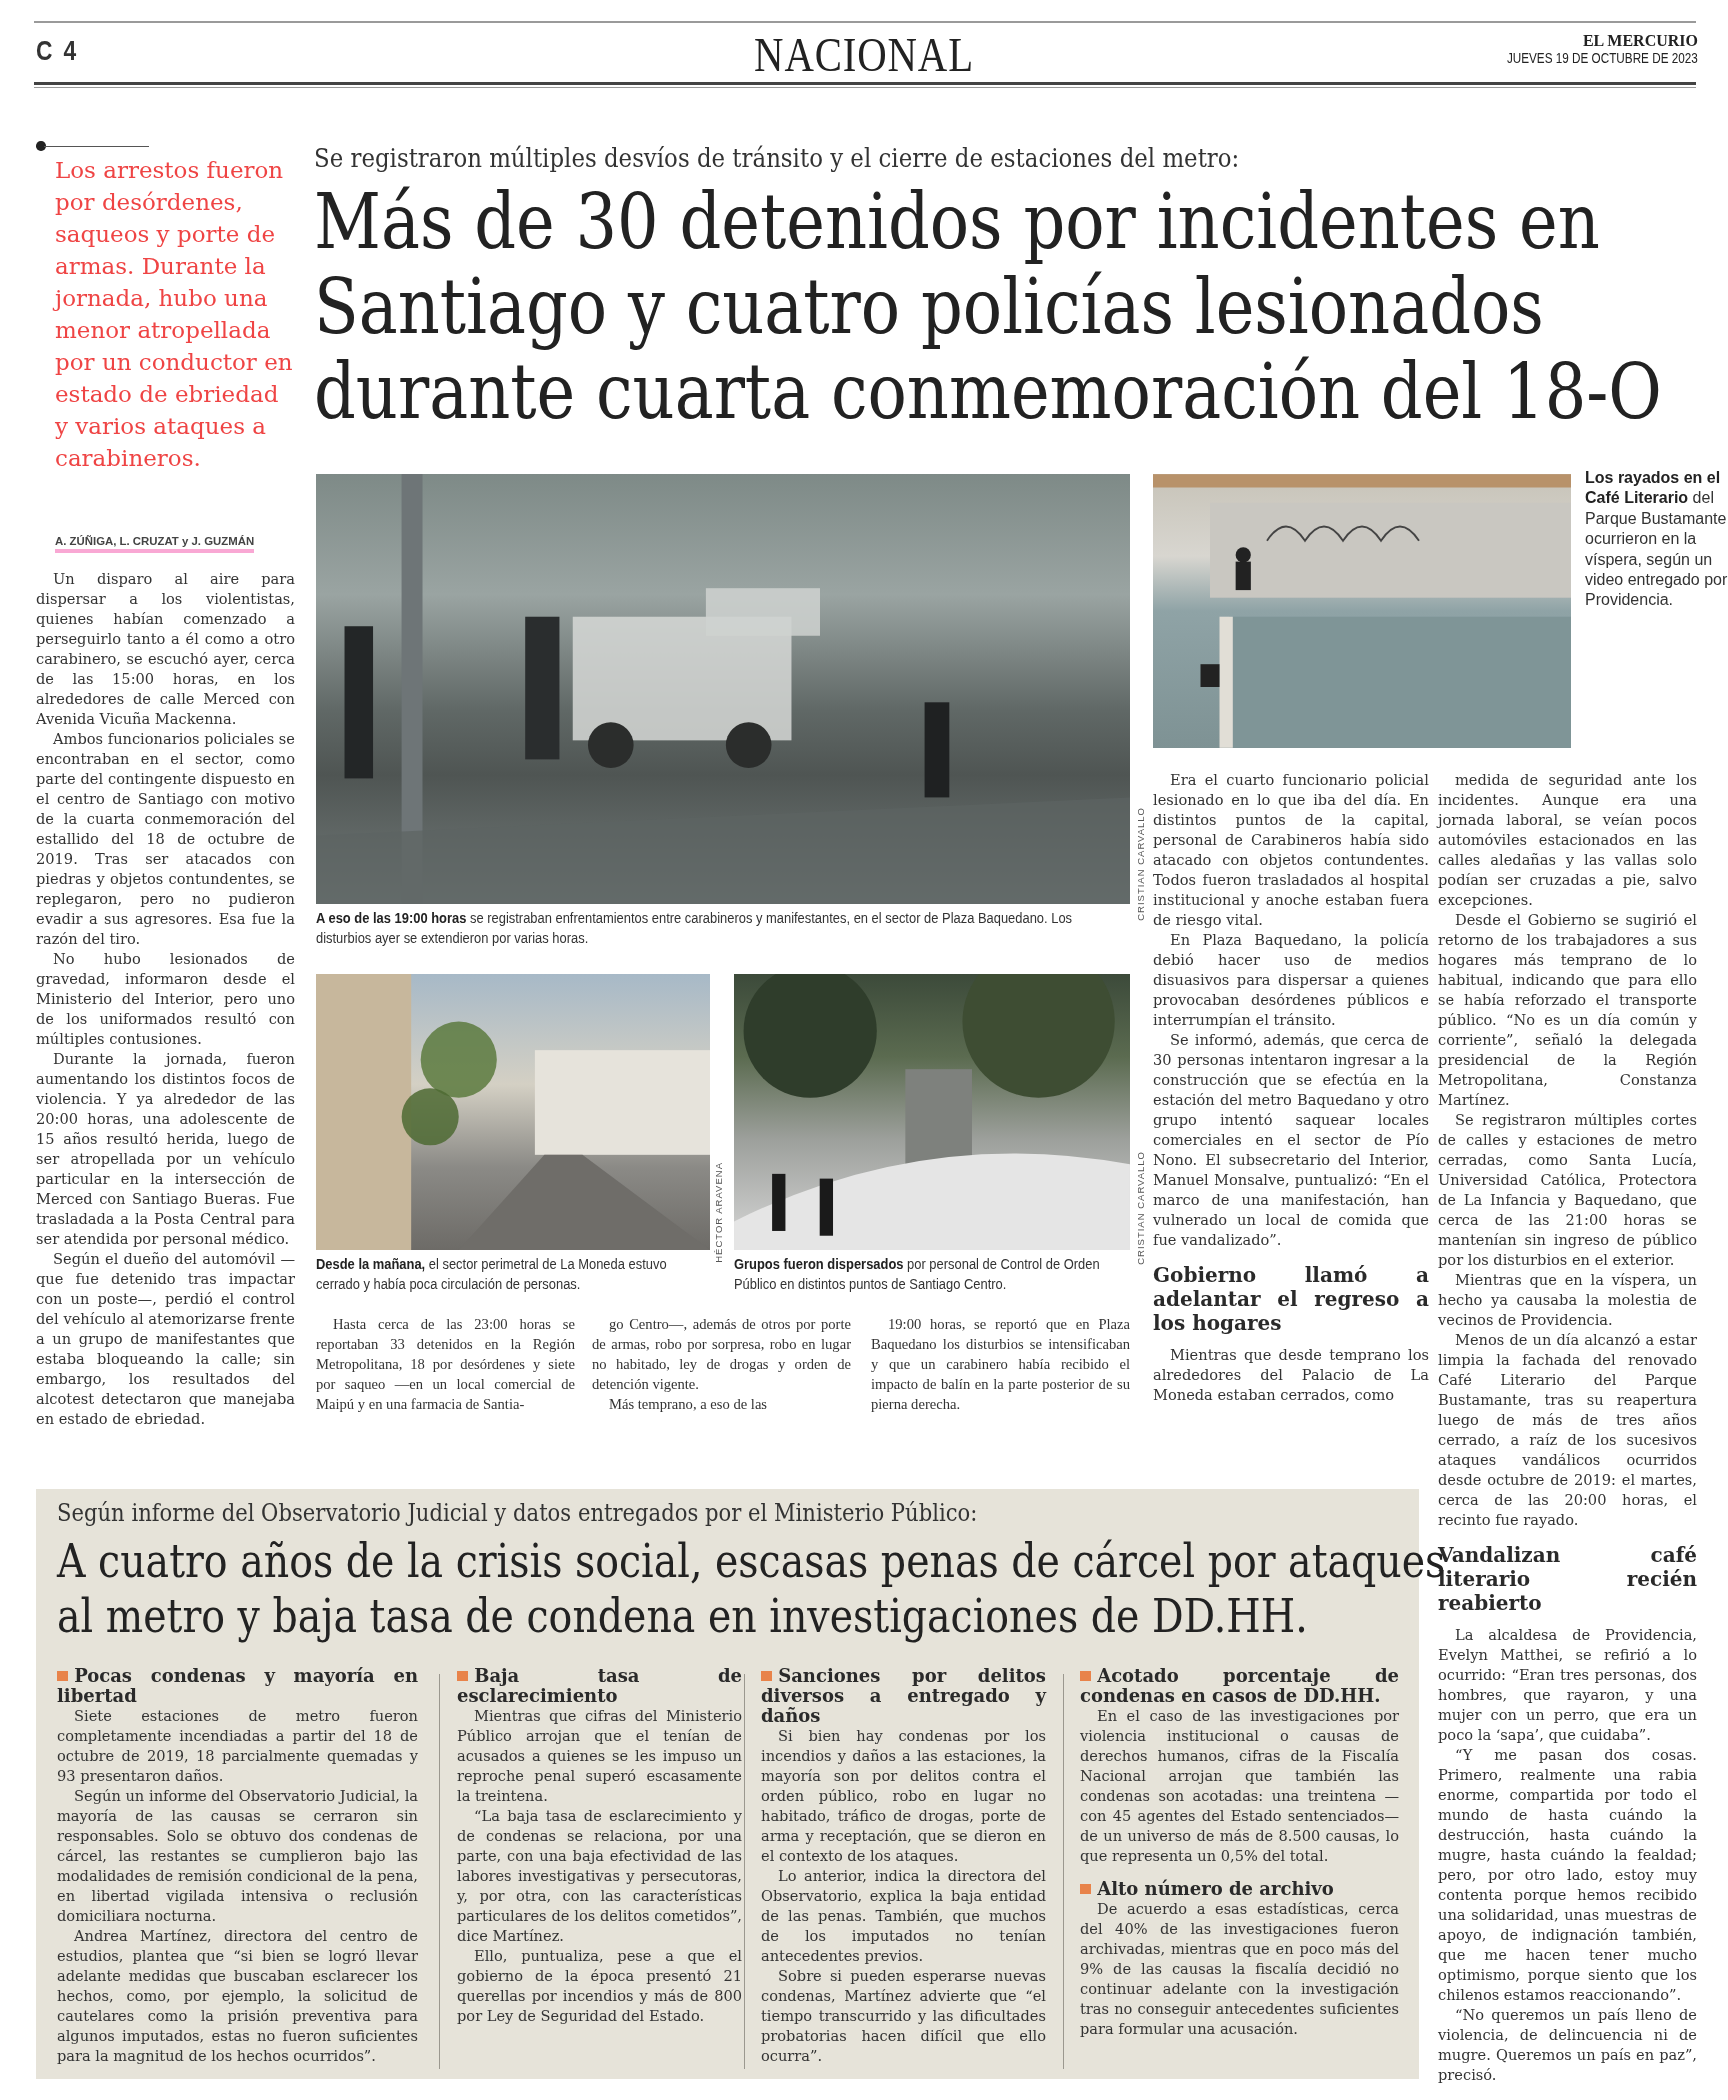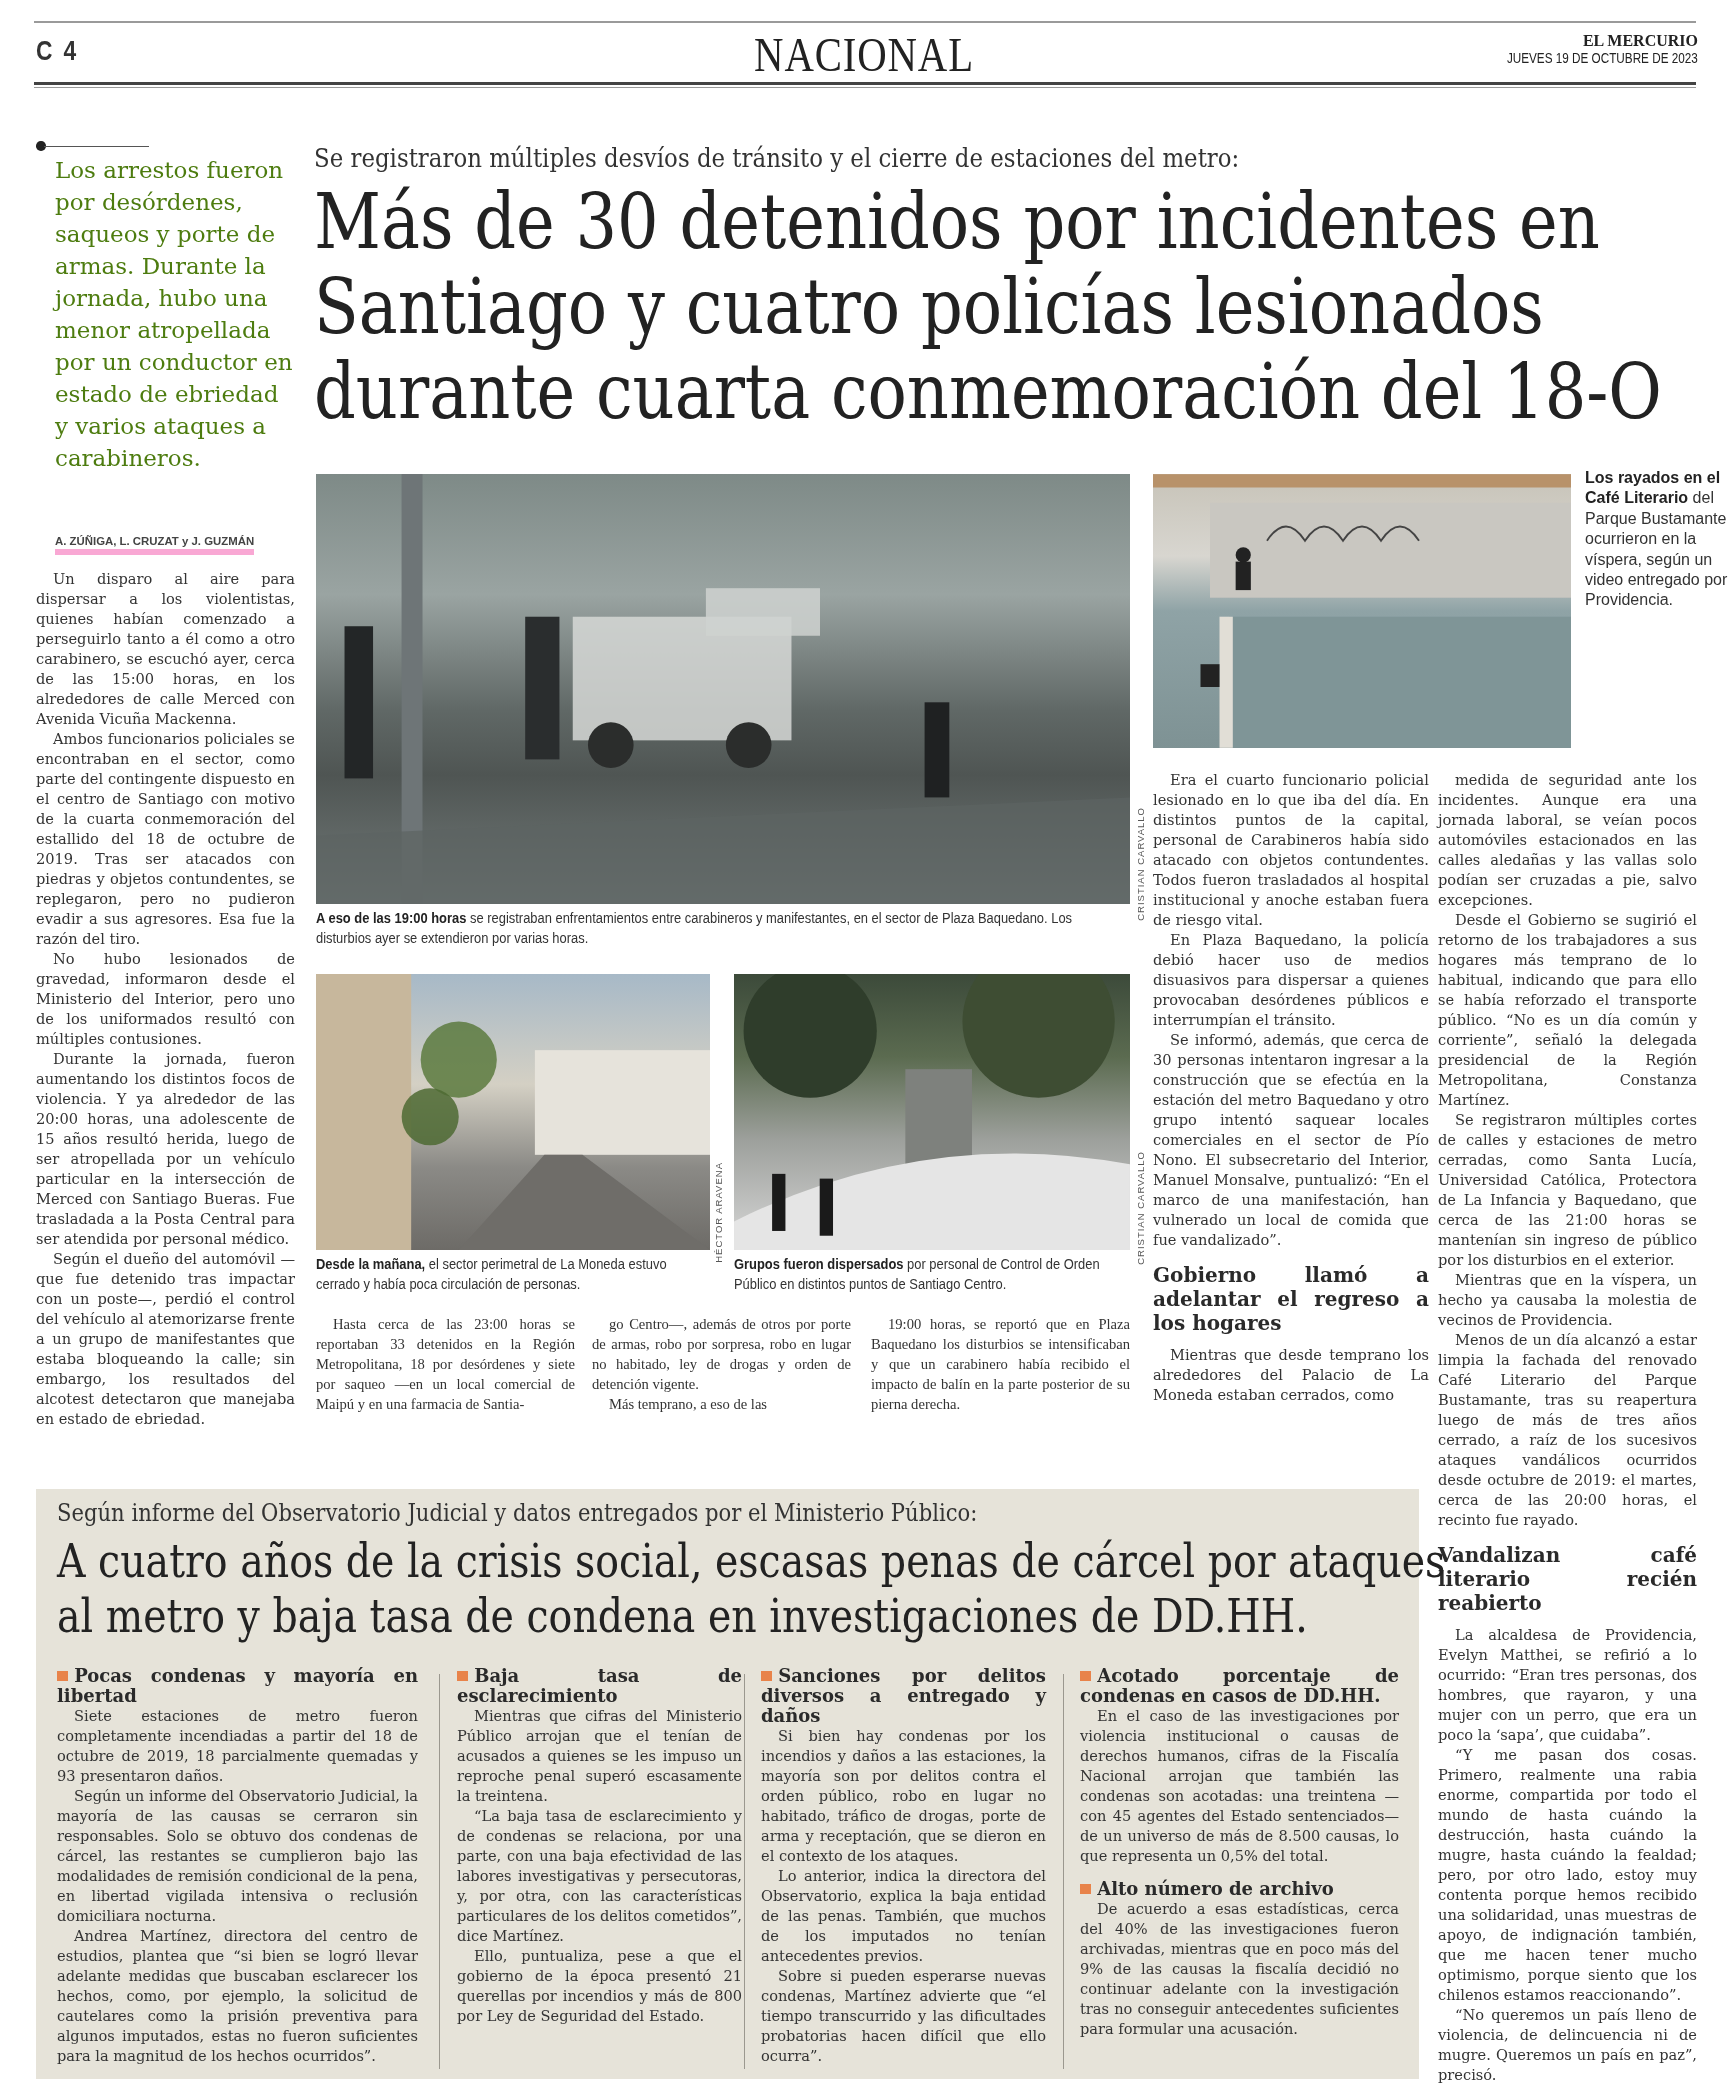--- a/index.html
+++ b/index.html
@@ -11,22 +11,22 @@
   .page-num { left:36px; top:34px; font-family:"Liberation Sans", sans-serif; font-weight:bold; font-size:28.5px; letter-spacing:2.9px; color:#333; transform:scaleX(0.8); transform-origin:left; }
   .section { left:0; width:1728px; top:27px; text-align:center; font-family:"Liberation Serif", serif; font-size:48px; color:#222; letter-spacing:1px; transform:scaleX(0.85); }
   .masthead { right:30px; top:32px; text-align:right; font-family:"Liberation Serif", serif; }
   .masthead .name { font-weight:bold; font-size:16px; }
   .masthead .date { font-family:"Liberation Sans", sans-serif; font-size:14.3px; transform:scaleX(0.82); transform-origin:right; }
 
   .pull { left:36px; top:141px; width:257px; }
   .pull .dotline { position:relative; height:13.3px; }
   .pull .dot { position:absolute; left:0; top:0; width:9.5px; height:9.5px; border-radius:50%; background:#222; }
   .pull .line { position:absolute; left:7.6px; top:4.8px; width:105px; height:1px; background:#555; }
-  .pull .quote { margin-left:19px; font-family:"DejaVu Serif", serif; font-size:23px; line-height:32px; color:#4d7c0f; }
-  .byline { left:55px; top:535px; font-family:"Liberation Sans", sans-serif; font-size:11.4px; font-weight:bold; color:#444; border-bottom:6px solid #f9a8d4; padding-bottom:1.9px; }
+  .pull .quote { margin-left:19px; font-family:"DejaVu Serif", serif; font-size:23px; line-height:32px; color:#ef4444; }
+  .byline { left:55px; top:535px; font-family:"Liberation Sans", sans-serif; font-size:11.4px; font-weight:bold; color:#444; border-bottom:4px solid #f9a8d4; padding-bottom:1.9px; }
 
   .body { font-family:"DejaVu Serif", serif; font-size:14.6px; line-height:20px; color:#333; text-align:justify; hyphens:auto; }
   .body p { margin:0; text-indent:17px; }
   .col1 { left:36px; top:569px; width:259px; }
 
   .kicker { left:314px; top:143px; font-family:"DejaVu Serif", serif; font-size:26px; color:#333; transform:scaleX(0.88); transform-origin:left; white-space:nowrap; }
   .headline { left:314px; top:179px; width:1408px; font-family:"DejaVu Serif", serif; font-size:76px; line-height:85px; color:#222; transform:scaleX(0.86); transform-origin:left; white-space:nowrap; }
 
   .photo { background:#777; overflow:hidden; }
   .ph1 { left:316px; top:474px; width:814px; height:430px; background:linear-gradient(180deg,#7e8a87 0%,#9aa4a2 28%,#606866 55%,#4f5553 70%,#737b7a 100%); }

